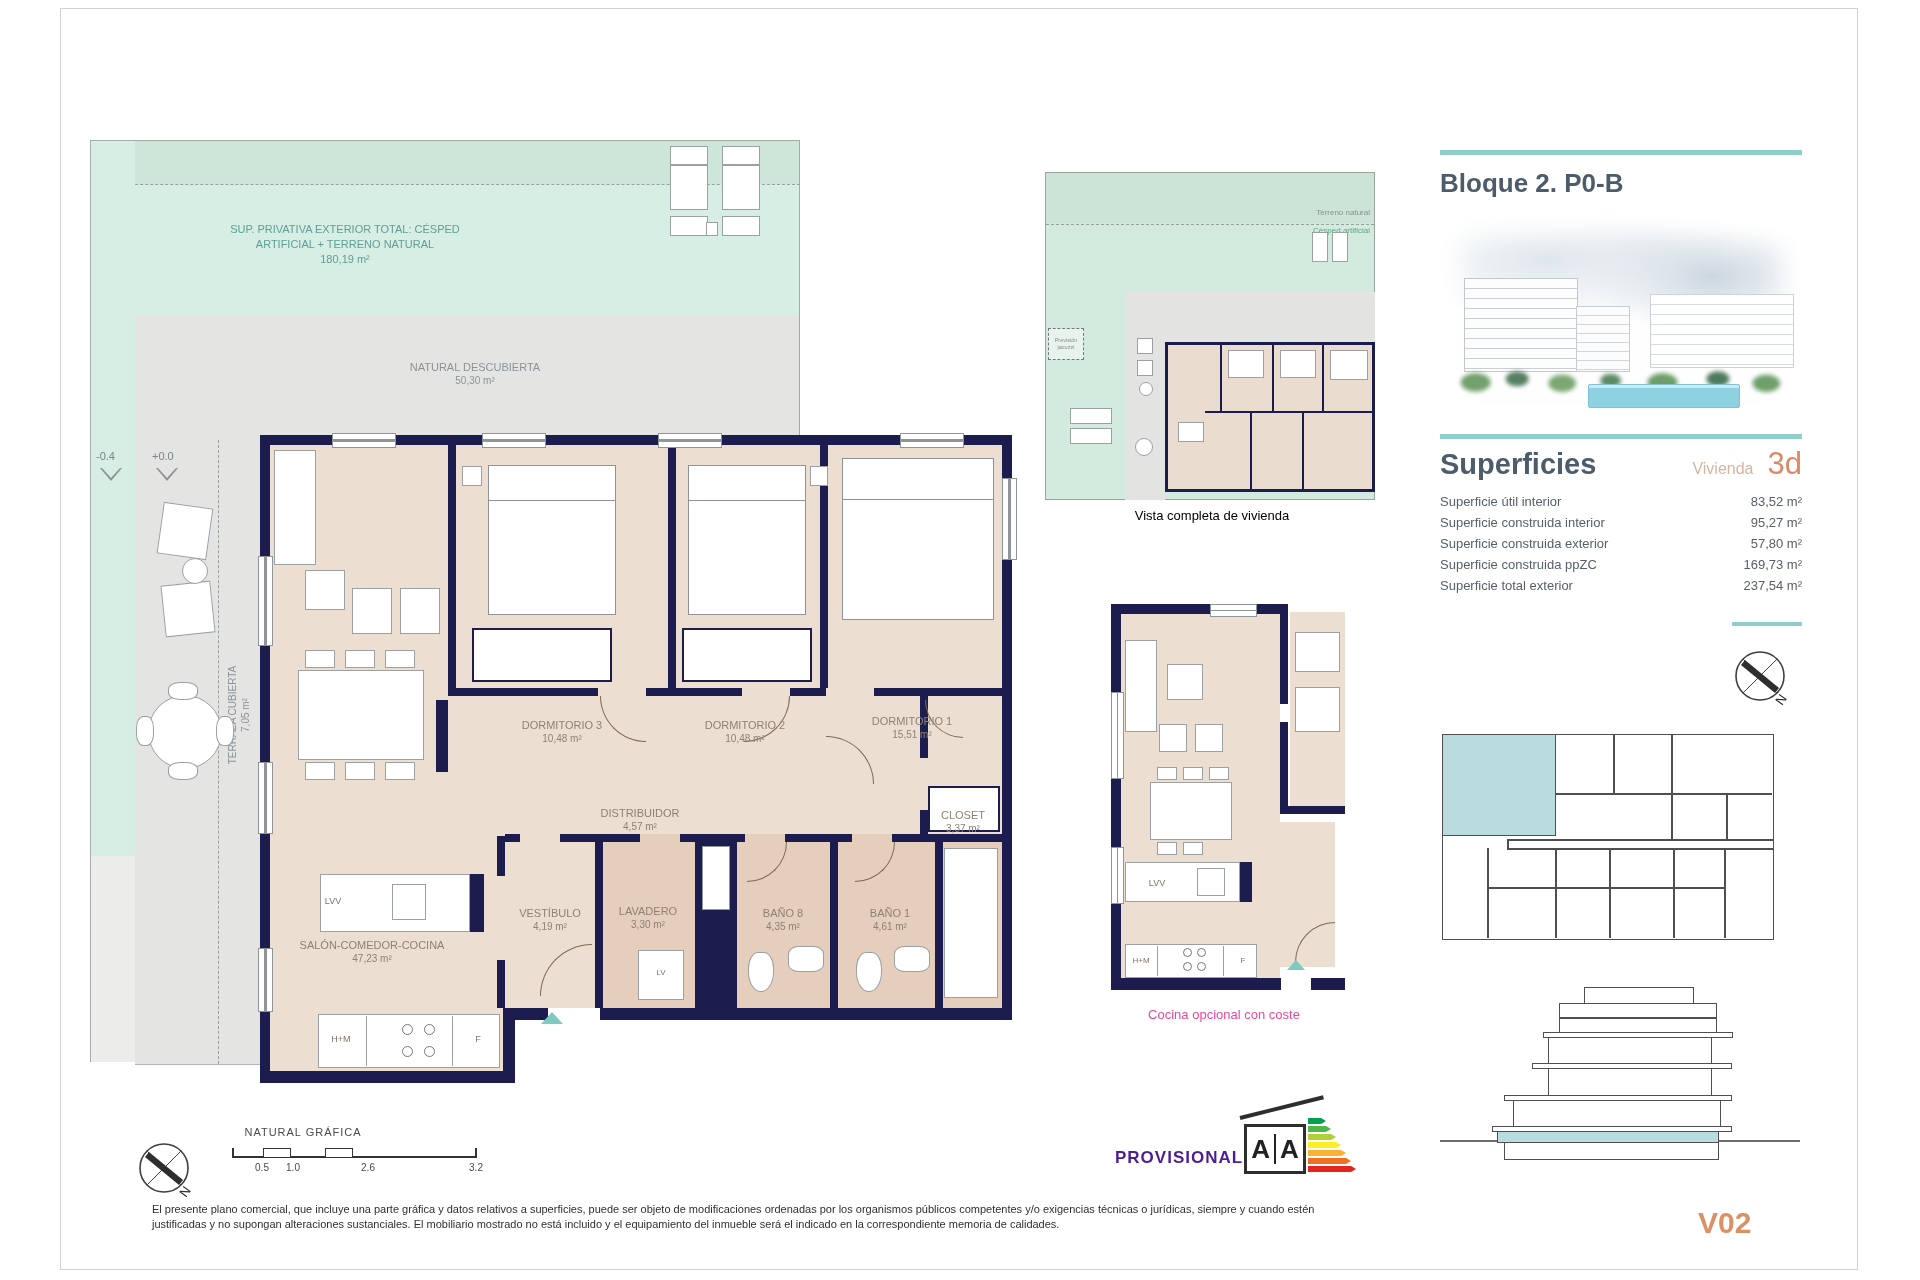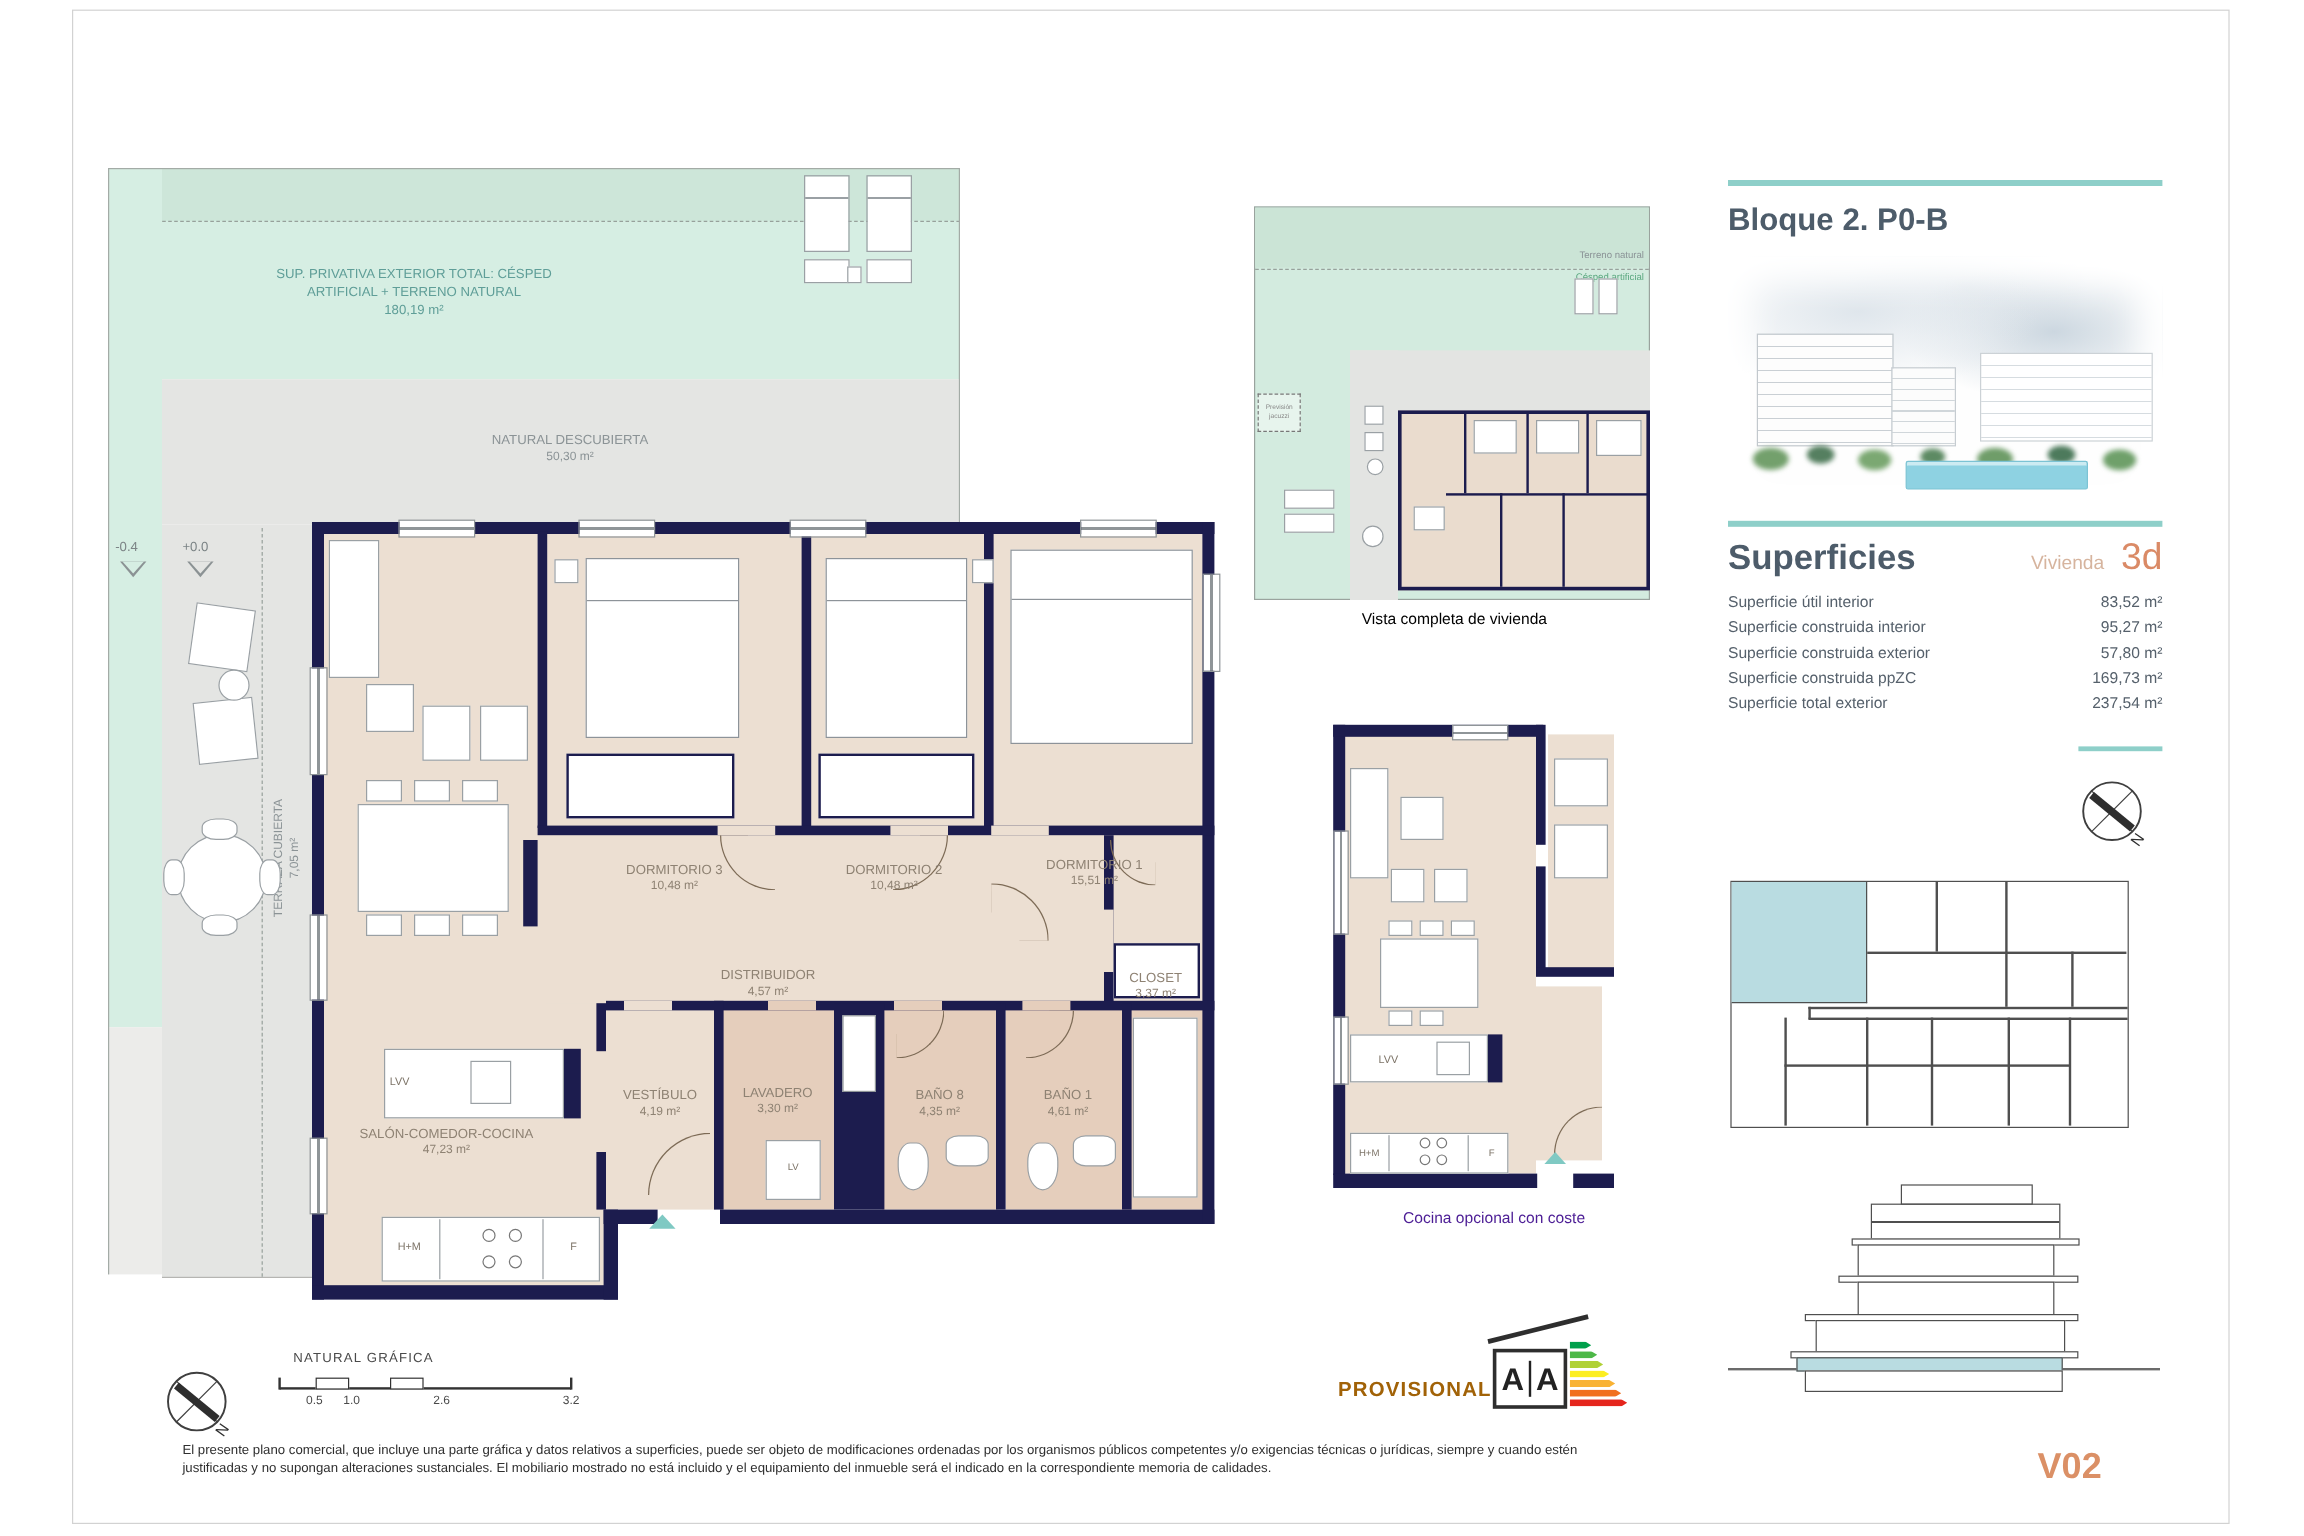--- a/index.html
+++ b/index.html
@@ -311,21 +311,21 @@
   <div class="abs" style="left:62px;top:354px;width:1px;height:30px;background:#9aa0a4;"></div>
   <div class="abs" style="left:128px;top:354px;width:1px;height:30px;background:#9aa0a4;"></div>
   <div class="hob-dot" style="left:88px;top:356px;width:9px;height:9px;"></div>
   <div class="hob-dot" style="left:102px;top:356px;width:9px;height:9px;"></div>
   <div class="hob-dot" style="left:88px;top:370px;width:9px;height:9px;"></div>
   <div class="hob-dot" style="left:102px;top:370px;width:9px;height:9px;"></div>
   <div class="abs" style="left:46px;top:364px;transform:translateX(-50%);font-size:8px;color:#7d7468;">H+M</div>
   <div class="abs" style="left:148px;top:364px;transform:translateX(-50%);font-size:8px;color:#7d7468;">F</div>
   <div class="arc arc-tl" style="left:200px;top:330px;width:40px;height:40px;"></div>
   <div class="tri-up" style="left:192px;top:368px;border-left-width:9px;border-right-width:9px;border-bottom-width:10px;"></div>
-  <div class="abs" style="left:150px;top:415px;transform:translateX(-50%);font-size:13px;color:#4c1d95;white-space:nowrap;">Cocina opcional con coste</div>
+  <div class="abs" style="left:129px;top:415px;transform:translateX(-50%);font-size:13px;color:#ec4899;white-space:nowrap;">Cocina opcional con coste</div>
 </div>
 
 <div class="rule" style="left:1440px;top:150px;width:362px;height:5px;"></div>
 <div class="abs" style="left:1440px;top:168px;font-size:26px;font-weight:bold;color:#4d5c6a;">Bloque 2. P0-B</div>
 
 <div class="abs" style="left:1440px;top:214px;width:362px;height:208px;overflow:hidden;box-shadow:inset 0 0 28px 18px #ffffff;
      background:
        radial-gradient(60% 45% at 30% 22%, #dfe6ec 0%, rgba(223,230,236,0) 70%),
        radial-gradient(50% 40% at 75% 30%, #ccd7e0 0%, rgba(204,215,224,0) 70%),
        radial-gradient(40% 30% at 55% 12%, #e8edf1 0%, rgba(232,237,241,0) 70%),
@@ -431,21 +431,21 @@
 <div class="abs" style="left:325px;top:1148px;width:28px;height:10px;border:1.5px solid #333;background:#fff;box-sizing:border-box;"></div>
 <div class="abs" style="left:232px;top:1148px;width:2px;height:10px;background:#333;"></div>
 <div class="abs" style="left:475px;top:1148px;width:2px;height:10px;background:#333;"></div>
 <div class="abs" style="left:248px;top:1162px;width:28px;text-align:center;font-size:10px;color:#4a4a4a;">0.5</div>
 <div class="abs" style="left:279px;top:1162px;width:28px;text-align:center;font-size:10px;color:#4a4a4a;">1.0</div>
 <div class="abs" style="left:354px;top:1162px;width:28px;text-align:center;font-size:10px;color:#4a4a4a;">2.6</div>
 <div class="abs" style="left:462px;top:1162px;width:28px;text-align:center;font-size:10px;color:#4a4a4a;">3.2</div>
 
 <div class="abs" style="left:152px;top:1202px;width:1180px;font-size:11px;line-height:15px;color:#2f2f2f;">El presente plano comercial, que incluye una parte gráfica y datos relativos a superficies, puede ser objeto de modificaciones ordenadas por los organismos públicos competentes y/o exigencias técnicas o jurídicas, siempre y cuando estén justificadas y no supongan alteraciones sustanciales. El mobiliario mostrado no está incluido y el equipamiento del inmueble será el indicado en la correspondiente memoria de calidades.</div>
 
-<div class="abs" style="left:1115px;top:1148px;font-size:17px;font-weight:bold;letter-spacing:1px;color:#a16207;">PROVISIONAL</div>
+<div class="abs" style="left:1115px;top:1148px;font-size:17px;font-weight:bold;letter-spacing:1px;color:#4c1d95;">PROVISIONAL</div>
 <div class="abs" style="left:1240px;top:1100px;width:110px;height:86px;">
   <div class="abs" style="left:0px;top:16px;width:86px;height:4px;background:#2e2e2e;transform:rotate(-14deg);transform-origin:0 50%;"></div>
   <div class="abs" style="left:4px;top:24px;width:62px;height:50px;border:3px solid #2e2e2e;background:#fff;box-sizing:border-box;display:flex;align-items:center;justify-content:center;gap:4px;">
     <span style="font-size:26px;font-weight:bold;color:#222;">A</span>
     <span style="display:inline-block;width:2px;height:30px;background:#222;"></span>
     <span style="font-size:26px;font-weight:bold;color:#222;">A</span>
   </div>
   <div class="ebar" style="left:68px;top:18px;width:18px;background:#00a04c;"></div>
   <div class="ebar" style="left:68px;top:26px;width:23px;background:#4db848;"></div>
   <div class="ebar" style="left:68px;top:34px;width:28px;background:#b0d136;"></div>

